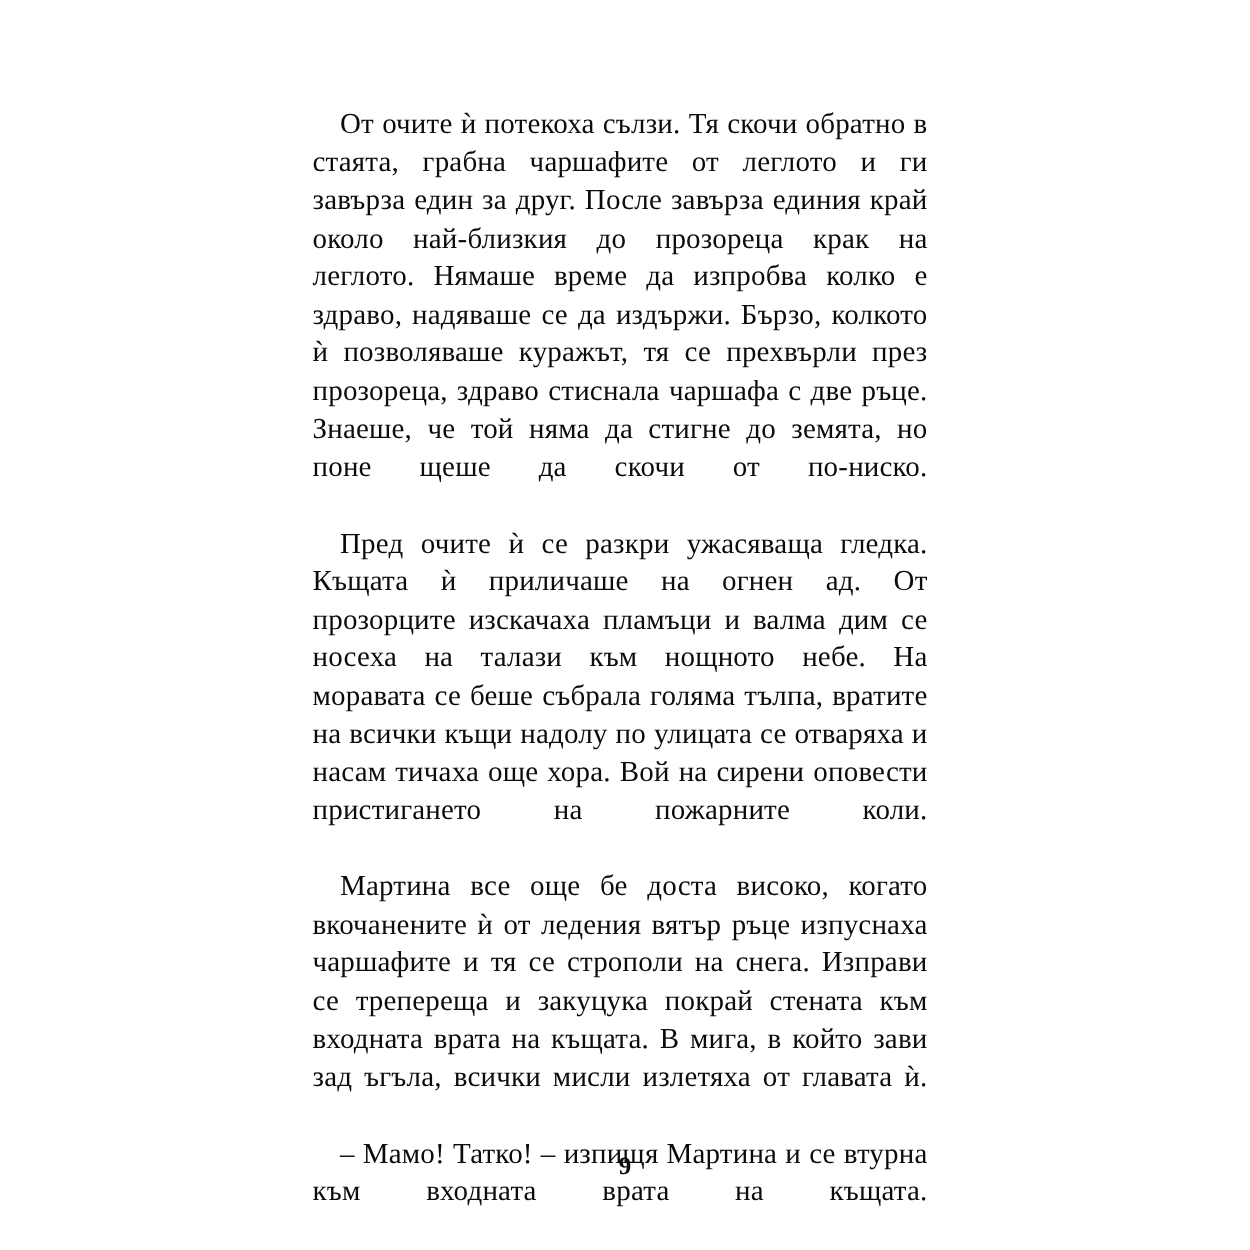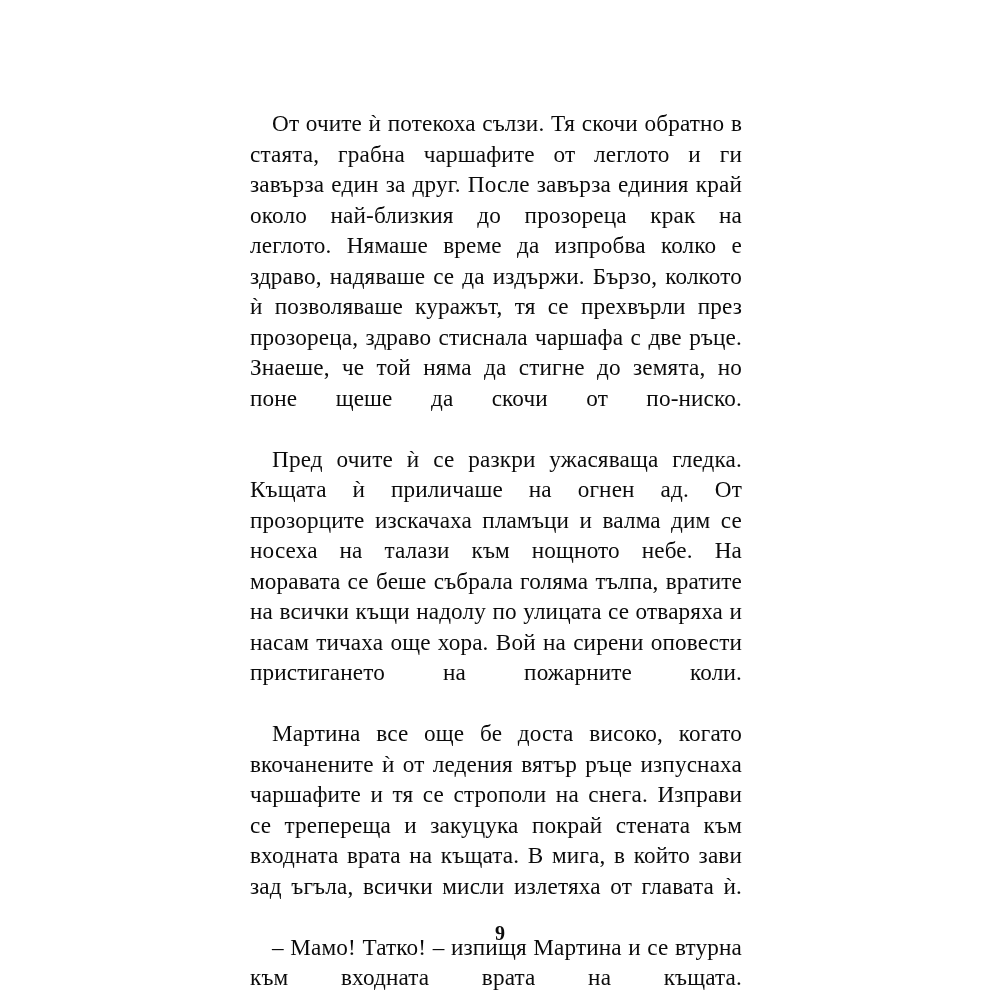--- a/index.html
+++ b/index.html
@@ -36,21 +36,20 @@
     font-size: 23.2px;
     line-height: 30.5px;
     letter-spacing: 0.15px;
     word-spacing: 0.2px;
     hyphens: manual;
     color: #0b0b0b;
   }
 
   p.para.first {
     text-indent: 22px;
-    margin-top: 24px;
   }
 
   
   p.para:after {
     content: "";
     display: inline-block;
     width: 100%;
   }
 
   #folio {

